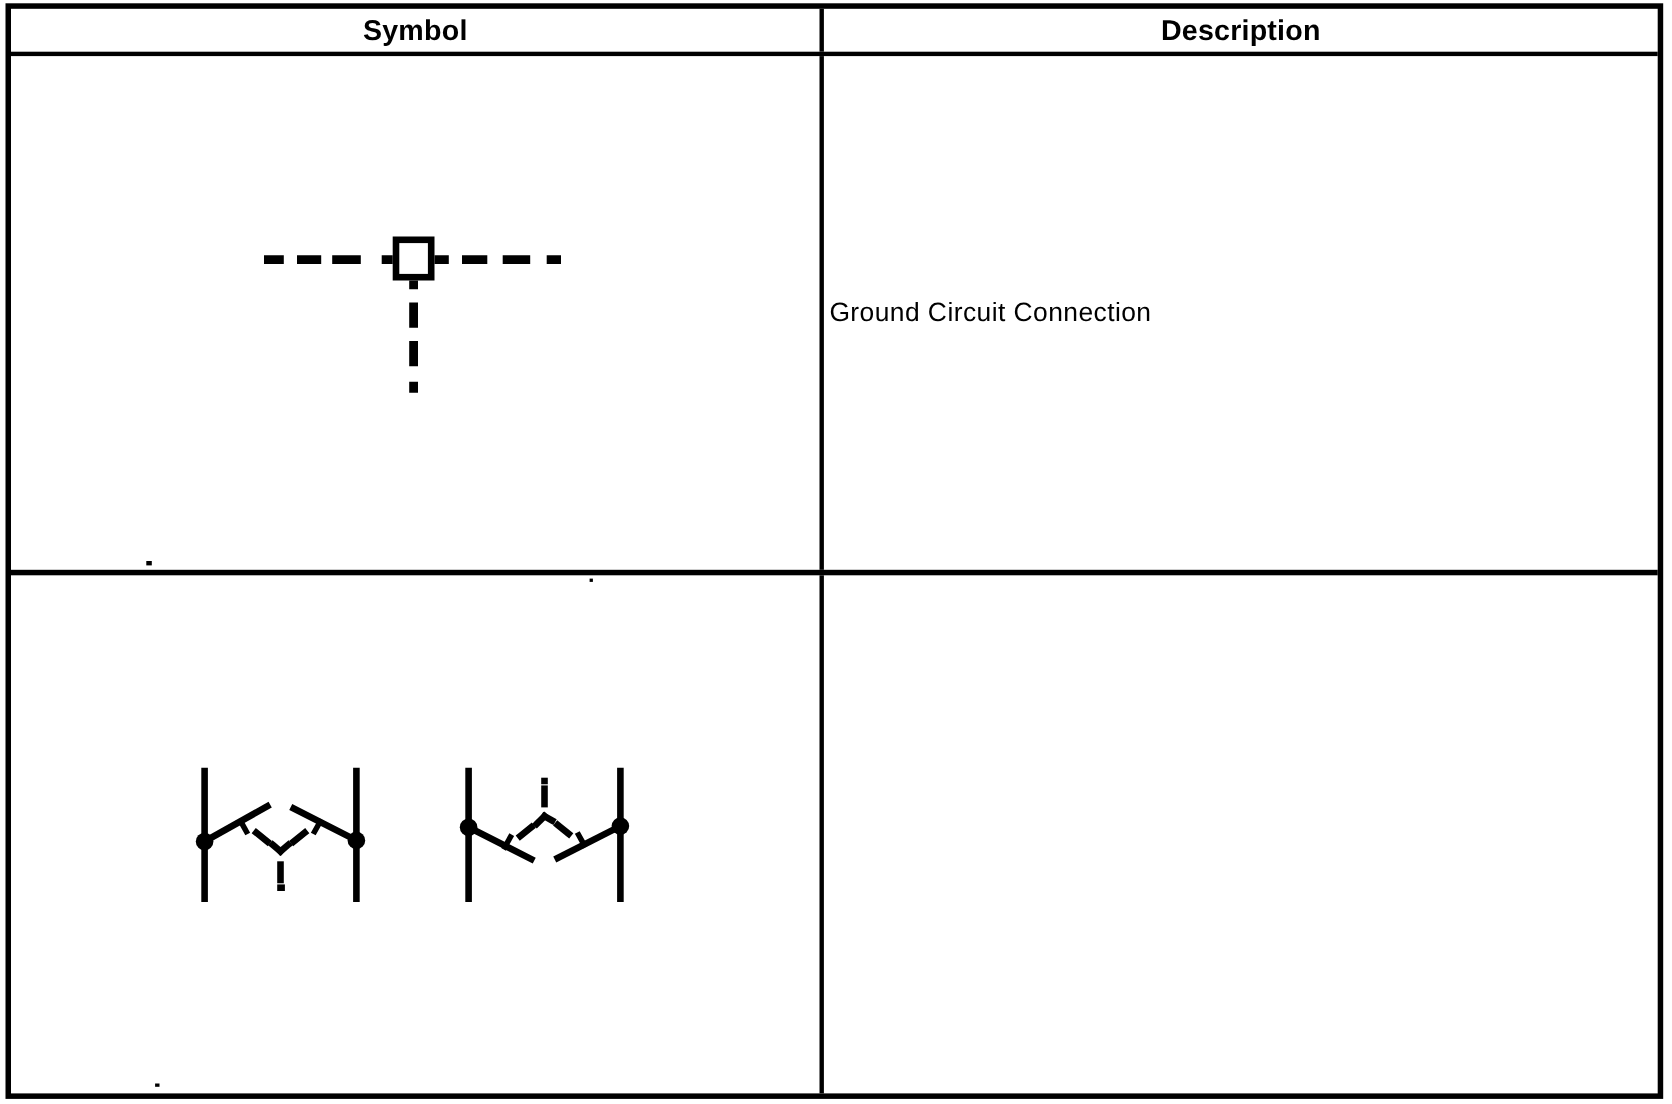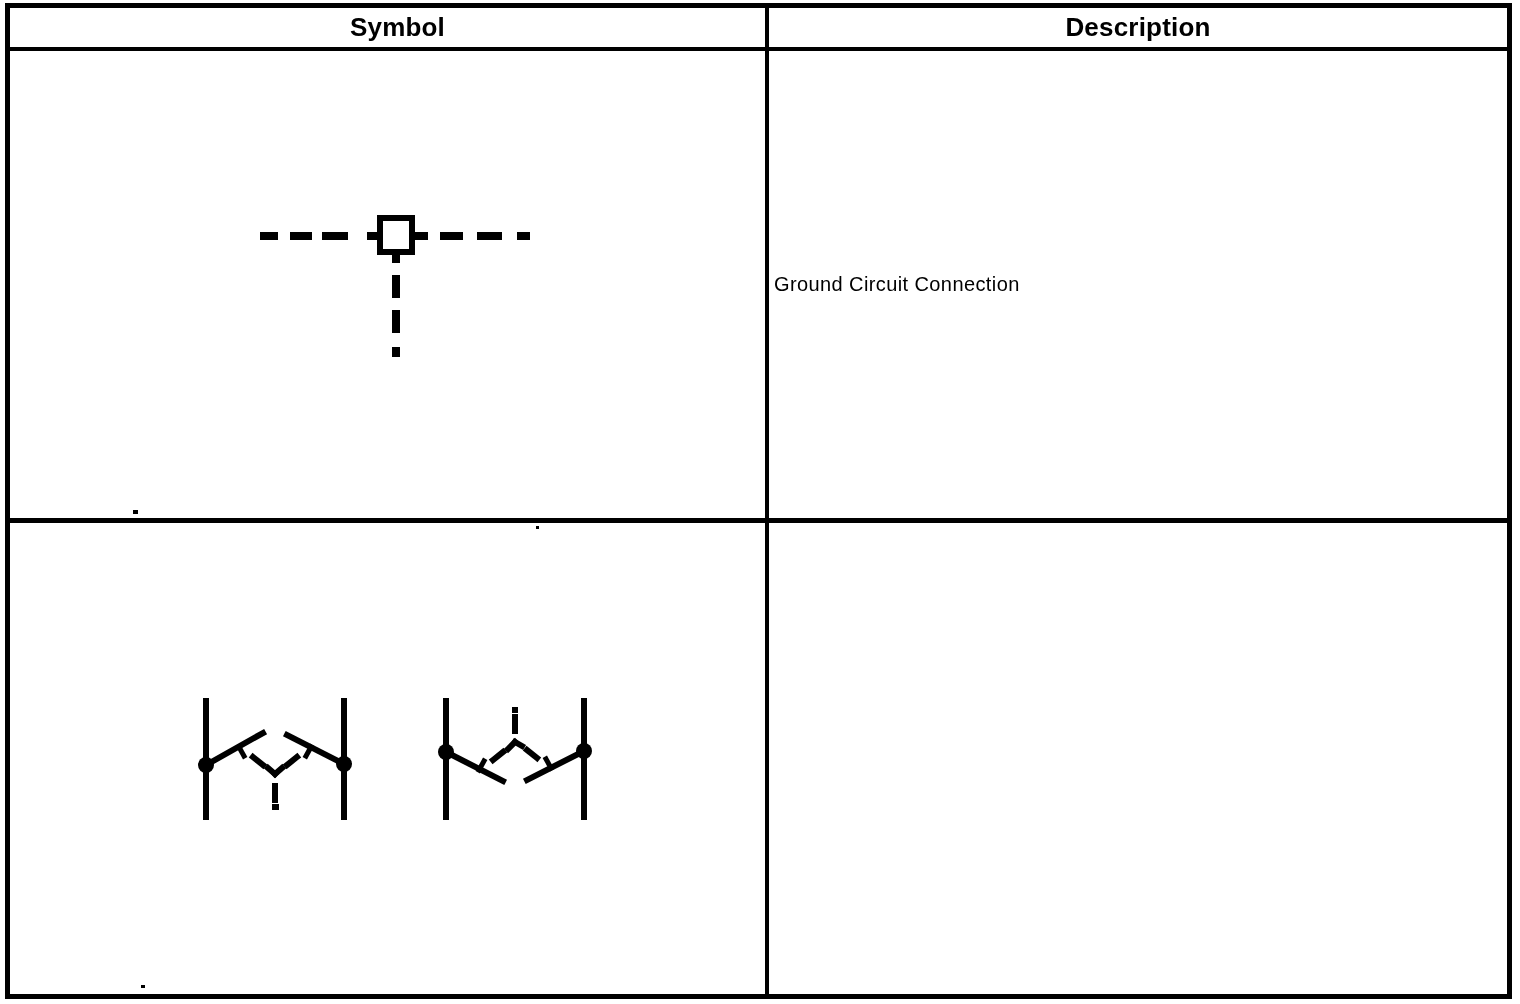--- a/index.html
+++ b/index.html
@@ -18,21 +18,21 @@
     position: absolute;
     left: 5px;
     top: 3px;
     width: 1497px;
     height: 986px;
     border: 5px solid #000000;
     display: flex;
     flex-direction: column;
     background: #ffffff;
   }
-  .row { display: flex; flex: none; padding-left: 20px; }
+  .row { display: flex; flex: none; }
   .hdr-row { height: 39px; border-bottom: 4px solid #000000; }
   .body-row-1 { height: 467px; border-bottom: 5px solid #000000; }
   .body-row-2 { flex: 1 1 auto; }
   .sym-col {
     width: 735px;
     flex: none;
     border-right: 4px solid #000000;
     position: relative;
     display: flex;
     align-items: center;
@@ -48,21 +48,21 @@
     align-items: center;
     justify-content: center;
     padding-left: 0;
   }
   .hdr-text {
     font-size: 26px;
     font-weight: bold;
     letter-spacing: 0.2px;
   }
   .desc-text {
-    font-size: 20px;
+    font-size: 24px;
     letter-spacing: 0.4px;
     white-space: nowrap;
   }
   .sym-svg { display: block; position: absolute; left: 0; top: 0; }
   .speck { position: absolute; background: #000000; }
 </style>
 </head>
 <body>
 
 <div class="tbl">

